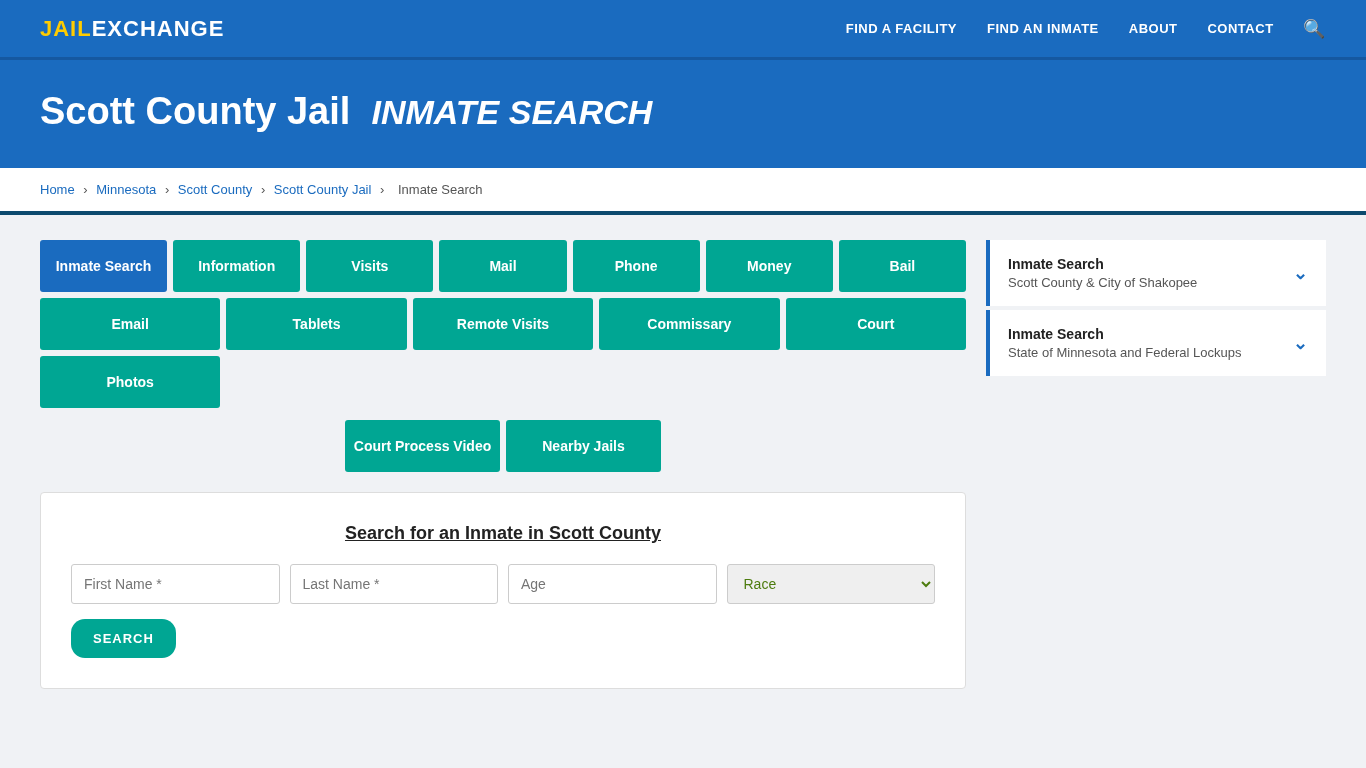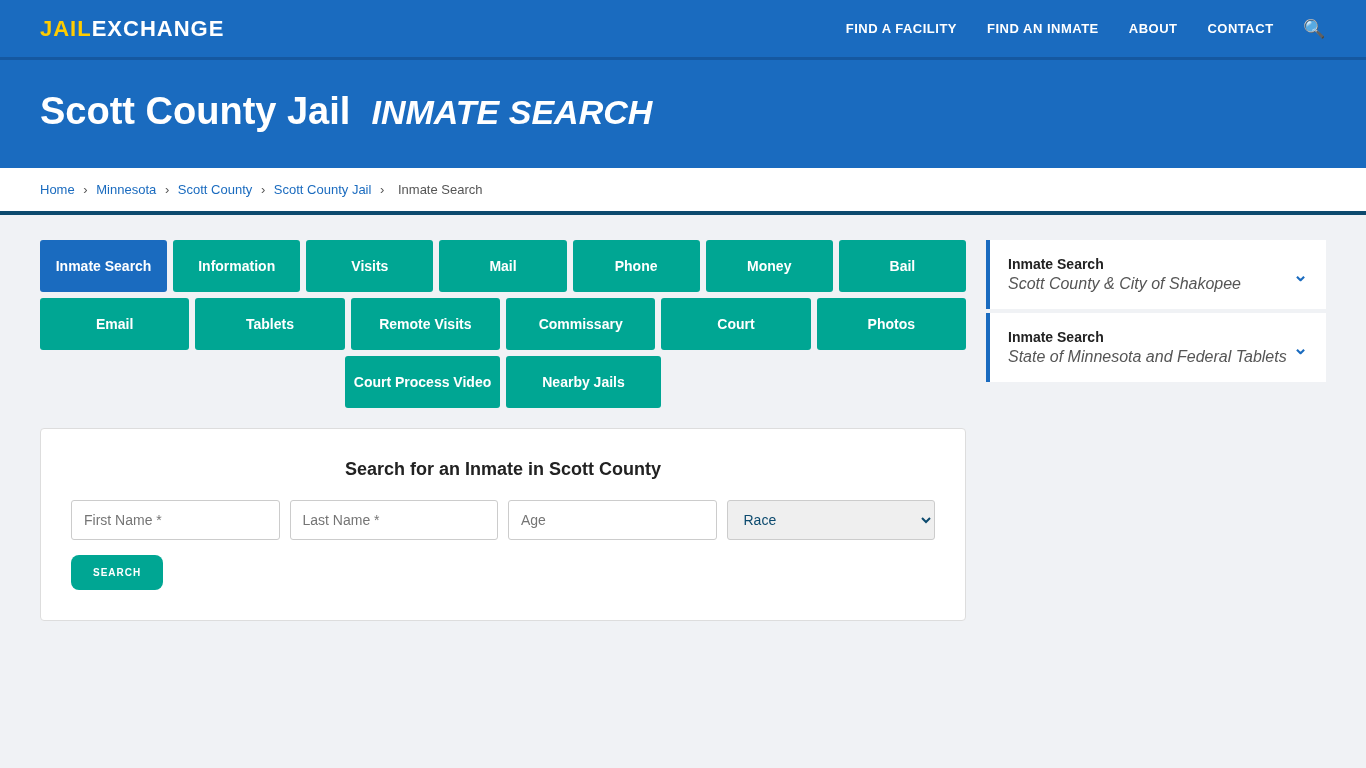--- a/index.html
+++ b/index.html
@@ -107,23 +107,23 @@
       font-weight: 600;
       cursor: pointer;
       border-radius: 3px;
       text-align: center;
     }
     .tab-btn.active {
       background: #1a6bbf;
     }
     .tabs-row2 {
       display: grid;
-      grid-template-columns: repeat(6, 1fr);
+      grid-template-columns: repeat(5, 1fr);
       gap: 6px;
-      margin-bottom: 6px;
+      margin-bottom: 12px;
     }
     .tabs-row3 {
       display: flex;
       justify-content: center;
       gap: 6px;
       margin-bottom: 20px;
     }
     .tabs-row3 .tab-btn {
       min-width: 155px;
       text-align: center;
@@ -135,46 +135,47 @@
       border: 1px solid #ddd;
       border-radius: 4px;
       padding: 30px;
     }
     .search-box h3 {
       font-size: 18px;
       font-weight: 700;
       text-align: center;
       margin-bottom: 20px;
       color: #222;
+      text-decoration: underline;
     }
     .search-fields {
       display: flex;
       gap: 10px;
       margin-bottom: 15px;
       flex-wrap: wrap;
     }
     .search-fields input, .search-fields select {
       flex: 1;
       min-width: 100px;
       padding: 10px 12px;
       border: 1px solid #ccc;
       border-radius: 3px;
       font-size: 14px;
-      color: #0c4a6e;
+      color: #4d7c0f;
     }
     .search-btn {
       background: #00a693;
       color: #fff;
       border: none;
       padding: 12px 22px;
-      font-size: 10px;
+      font-size: 13px;
       font-weight: 700;
       letter-spacing: 1px;
       cursor: pointer;
-      border-radius: 8px;
+      border-radius: 14px;
       text-transform: uppercase;
     }
 
     
     .right-panel {
       width: 340px;
       flex-shrink: 0;
     }
     .sidebar-item {
       background: #fff;
@@ -186,23 +187,22 @@
       align-items: center;
       cursor: pointer;
     }
     .sidebar-item-text h4 {
       font-size: 14px;
       font-weight: 700;
       color: #222;
       margin-bottom: 3px;
     }
     .sidebar-item-text p {
-      font-size: 16px;
+      font-size: 13px;
       color: #555;
-      font-style: italic;
     }
     .chevron-icon {
       color: #1a6bbf;
       font-size: 18px;
       font-weight: 700;
     }
   </style>
 </head>
 <body>
 
@@ -289,18 +289,18 @@
     <div class="sidebar-item">
       <div class="sidebar-item-text">
         <h4>Inmate Search</h4>
         <p>Scott County &amp; City of Shakopee</p>
       </div>
       <span class="chevron-icon">⌄</span>
     </div>
     <div class="sidebar-item">
       <div class="sidebar-item-text">
         <h4>Inmate Search</h4>
-        <p>State of Minnesota and Federal Tablets</p>
+        <p>State of Minnesota and Federal Lockups</p>
       </div>
       <span class="chevron-icon">⌄</span>
     </div>
   </div>
 </div>
 
 </body></html>

